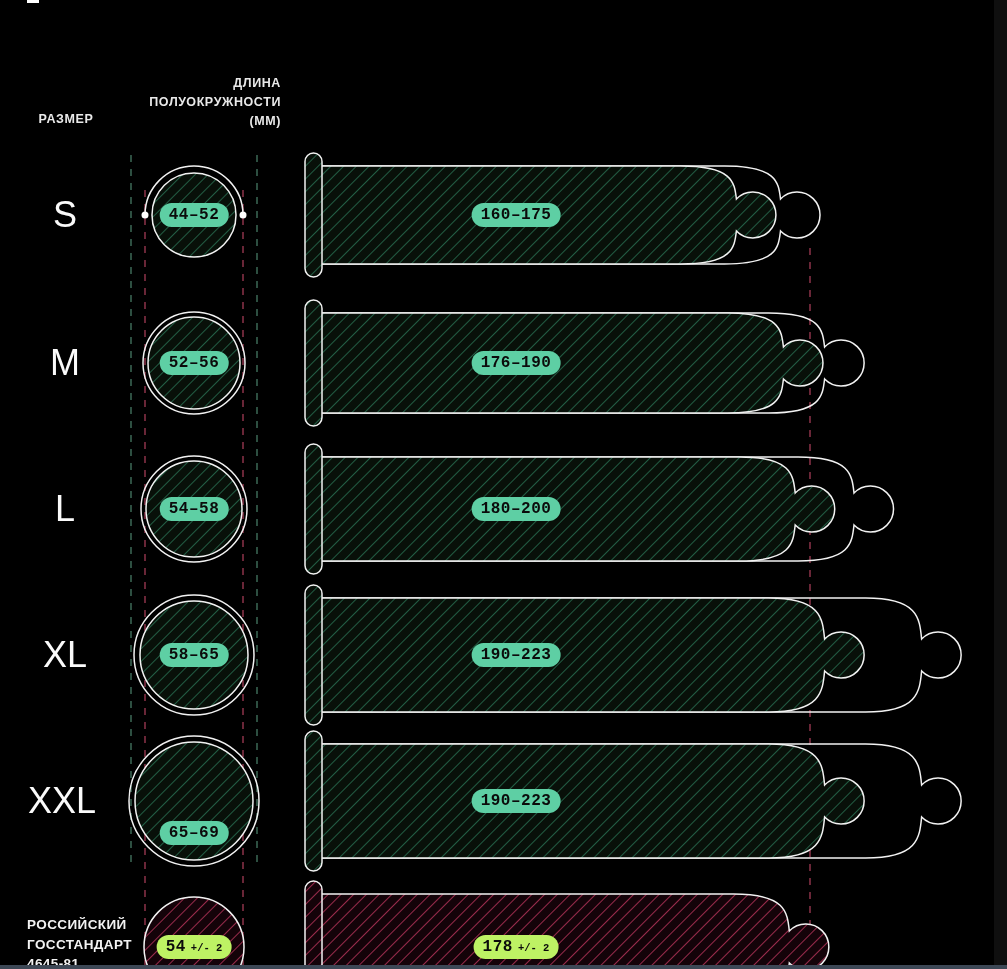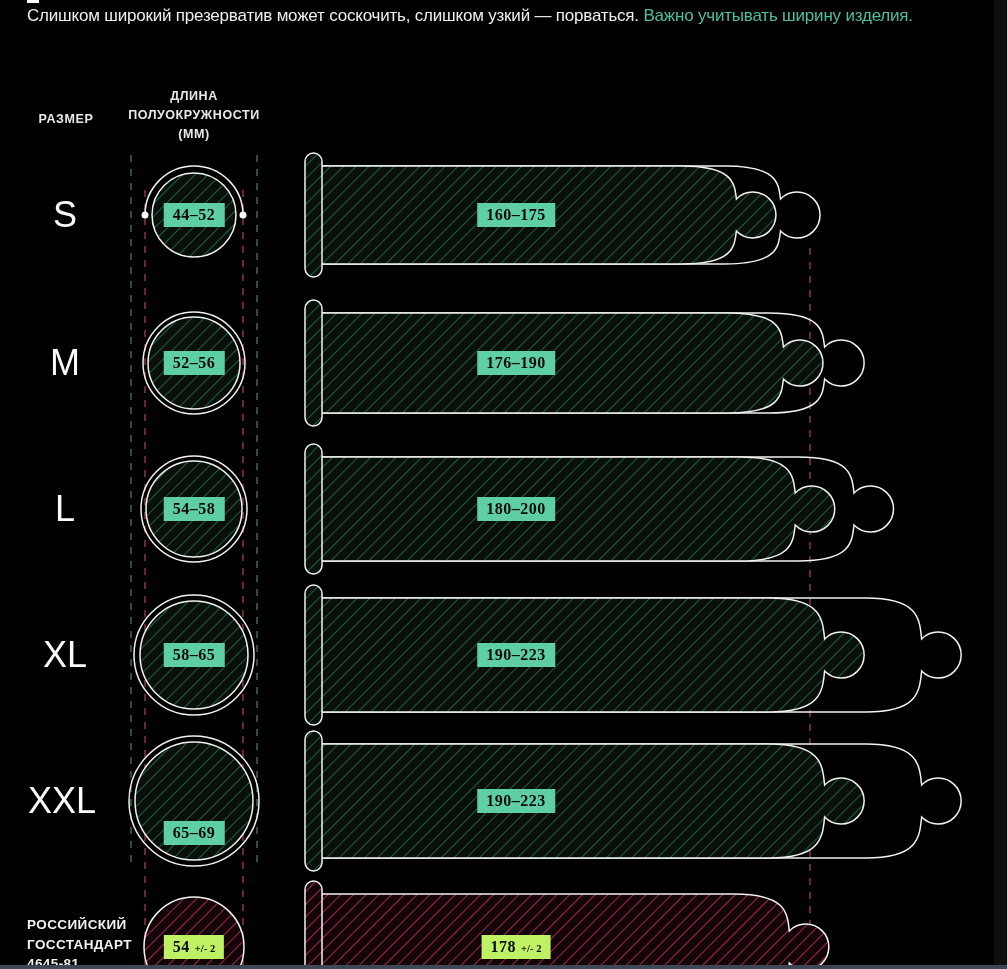--- a/index.html
+++ b/index.html
@@ -7,29 +7,29 @@
          font-family:"Liberation Sans",sans-serif;}
   svg{position:absolute;left:0;top:0;}
 
   .header{position:absolute;left:27px;top:5px;width:920px;
           font-size:17px;line-height:22.5px;color:#efefef;letter-spacing:-0.2px;}
   .green-em{color:#4cbf9f;}
 
   .col-head{position:absolute;font-weight:bold;font-size:12.5px;line-height:19px;
             color:#e9e9e9;letter-spacing:0.6px;text-align:center;}
   #col-size{left:20px;top:110px;width:92px;}
-  #col-circ{left:107px;top:87px;width:174px;}
+  #col-circ{left:107px;top:74px;width:174px;text-align:right;}
   #col-len{left:306px;top:110px;width:260px;text-align:left;}
 
   .size-label{position:absolute;transform:translate(-50%,-50%);
               font-size:36px;font-weight:400;color:#fafafa;white-space:nowrap;}
 
   .badge{position:absolute;transform:translate(-50%,-50%);
-         font-family:Liberation Serif, serif;font-weight:bold;font-size:16px;
-         letter-spacing:0.5px;color:#0b0b0b;padding:3px 9px;white-space:nowrap;}
+         font-family:Liberation Mono, monospace;font-weight:bold;font-size:16px;
+         letter-spacing:0.5px;color:#0b0b0b;padding:3px 9px;white-space:nowrap;border-radius:12px;}
   .badge.green{background:#5ecfa4;}
   .badge.pink{background:#bef264;}
   .badge .tol{font-size:10.5px;letter-spacing:0;margin-left:5px;}
 
   .gost-label{position:absolute;left:27px;top:915px;font-weight:bold;font-size:13.5px;
               line-height:19.5px;color:#f2f2f2;letter-spacing:0.4px;}
 
   .sliver{position:absolute;left:27px;top:0;width:12px;height:3px;background:#fff;}
   .scroll-strip{position:absolute;right:0;top:0;width:13px;height:969px;background:#0f0f0f;}
   .bottom-bar{position:absolute;left:0;top:965px;width:1007px;height:4px;background:#3d4856;}
@@ -83,22 +83,20 @@
       <path d="M 312 744 H 768.6 C 820.6 744, 822.6 763.68, 824.6 785 A 23 23 0 1 1 824.6 817 C 822.6 838.32, 820.6 858, 768.6 858 H 312 Z" fill="url(#hatchGreen)" stroke="#f2f2f2" stroke-width="1.5"></path>
       <rect x="305" y="731" width="17" height="140" rx="8.5" ry="8.5" fill="url(#hatchGreen)" stroke="#f2f2f2" stroke-width="1.5"></rect>
       <circle cx="194" cy="801" r="65" fill="none" stroke="#f2f2f2" stroke-width="1.5"></circle>
       <circle cx="194" cy="801" r="59" fill="url(#hatchGreen)" stroke="#f2f2f2" stroke-width="1.5"></circle>
       <path d="M 312 894 H 733.3199999999999 C 785.3199999999999 894, 787.3199999999999 911.76, 789.3199999999999 931 A 23 23 0 1 1 789.3199999999999 963 C 787.3199999999999 982.24, 785.3199999999999 1000, 733.3199999999999 1000 H 312 Z" fill="url(#hatchPink)" stroke="#f2f2f2" stroke-width="1.5"></path>
       <rect x="305" y="881" width="17" height="132" rx="8.5" ry="8.5" fill="url(#hatchPink)" stroke="#f2f2f2" stroke-width="1.5"></rect>
       <circle cx="194" cy="947" r="50" fill="url(#hatchPink)" stroke="#f2f2f2" stroke-width="1.5"></circle>
     </svg>
 
   <div class="header">
-    <div><span>Слишком широкий презерватив может соскочить, слишком узкий — порваться.</span>
-      <span class="green-em">Важно учитывать ширину изделия.</span></div>
   </div>
 
   <div class="col-head" id="col-size">РАЗМЕР</div>
   <div class="col-head" id="col-circ">
     <div>ДЛИНА</div>
     <div>ПОЛУОКРУЖНОСТИ</div>
     <div>(ММ)</div>
   </div>
 
   <div id="rows-layer">

